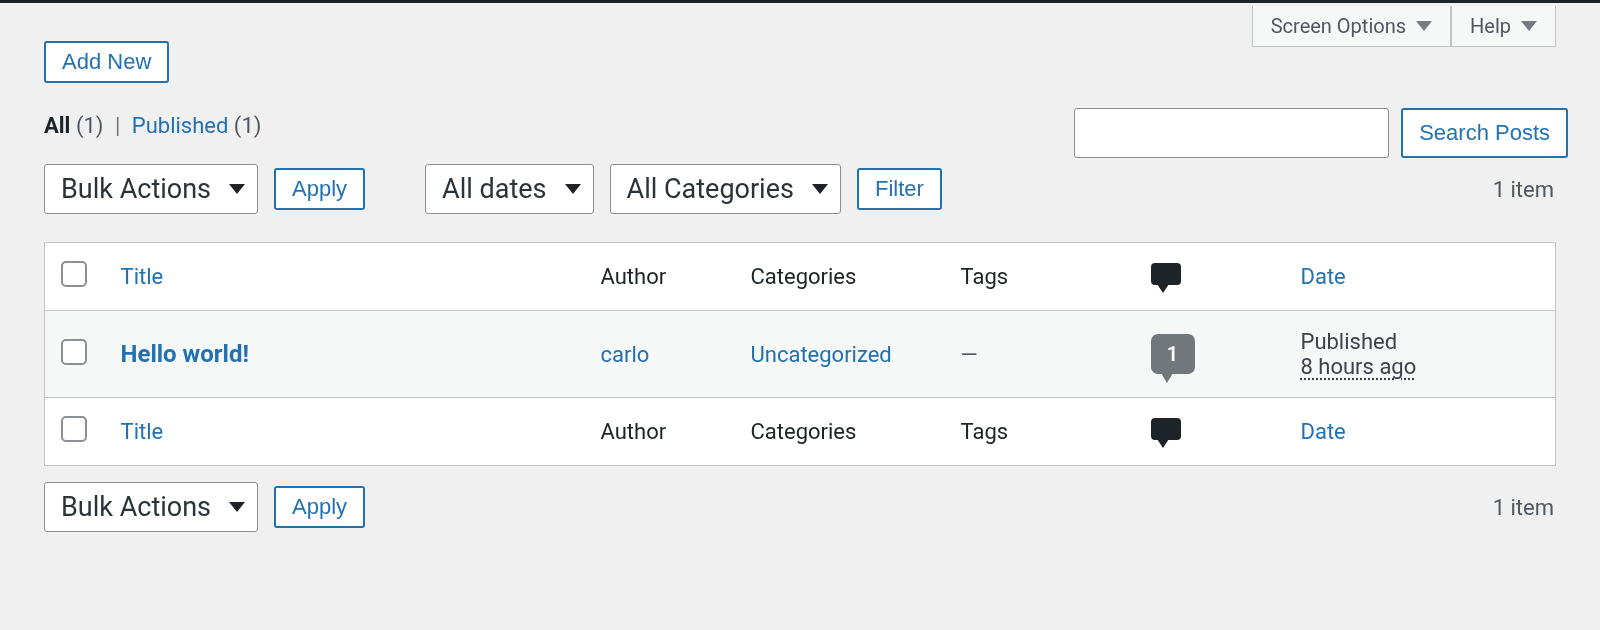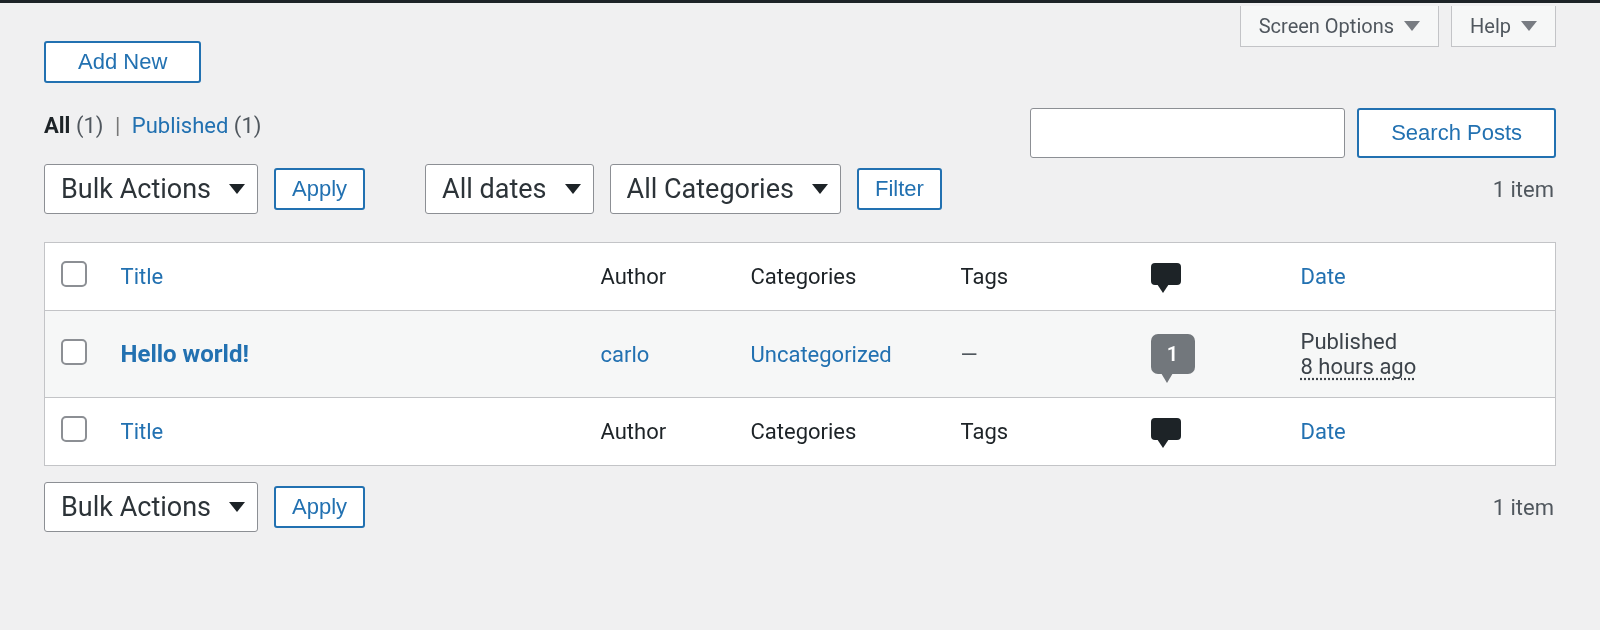--- a/index.html
+++ b/index.html
@@ -7,46 +7,46 @@
     font-family: -apple-system, BlinkMacSystemFont, "Segoe UI", Roboto, sans-serif;
     background: #f0f0f1;
     color: #1d2327;
     font-size: 20px;
     width: 1600px;
     height: 630px;
     overflow: hidden;
   }
   .viewport { border-top: 3px solid #1d2327; padding: 0 44px 0 44px; position: relative; }
   .top-tabs {
-    position: absolute; right: 44px; top: 3px; display: flex; gap: 12px; align-items: flex-end;
+    position: absolute; right: 44px; top: 3px; display: flex; gap: 0; align-items: flex-end;
   }
   .top-tab {
     background: #f6f7f7; border: 1px solid #c3c4c7; border-top: 0;
     padding: 8px 18px; font-size: 20px; color: #50575e; display: flex;
     align-items: center; gap: 10px; cursor: pointer;
   }
   .tri-down {
     width: 0; height: 0; border-left: 8px solid transparent;
     border-right: 8px solid transparent; border-top: 10px solid #787c82;
   }
   .header-row { display: flex; align-items: center; gap: 20px; padding-top: 38px; }
   h1.page-title { font-size: 44px; font-weight: 400; color: #1d2327; }
   .btn-outline {
     border: 2px solid #2271b1; color: #2271b1; background: #fff;
-    padding: 6px 32px; font-size: 22px; cursor: pointer; border-radius: 3px;
+    padding: 6px 16px; font-size: 22px; cursor: pointer; border-radius: 3px;
     font-weight: 500;
   }
   .btn-outline.small { font-size: 22px; padding: 6px 16px; }
   .subsubsub { margin-top: 30px; font-size: 22px; }
   .subsubsub .sep { color: #777; margin: 0 6px; }
   .subsubsub a { color: #2271b1; text-decoration: none; }
   .subsubsub strong { font-weight: 700; }
   .subsubsub .count { color: #50575e; }
   .search-area {
-    position: absolute; right: 44px; top: 105px; display: flex; gap: 12px;
+    position: absolute; right: 32px; top: 105px; display: flex; gap: 12px;
   }
   .search-input {
     width: 315px; height: 50px; border: 1px solid #8c8f94; border-radius: 3px;
     font-size: 20px; padding: 0 10px; background: #fff;
   }
   .actions-row {
     display: flex; align-items: center; gap: 16px; margin-top: 26px;
   }
   .select {
     position: relative; display: inline-flex; align-items: center;

